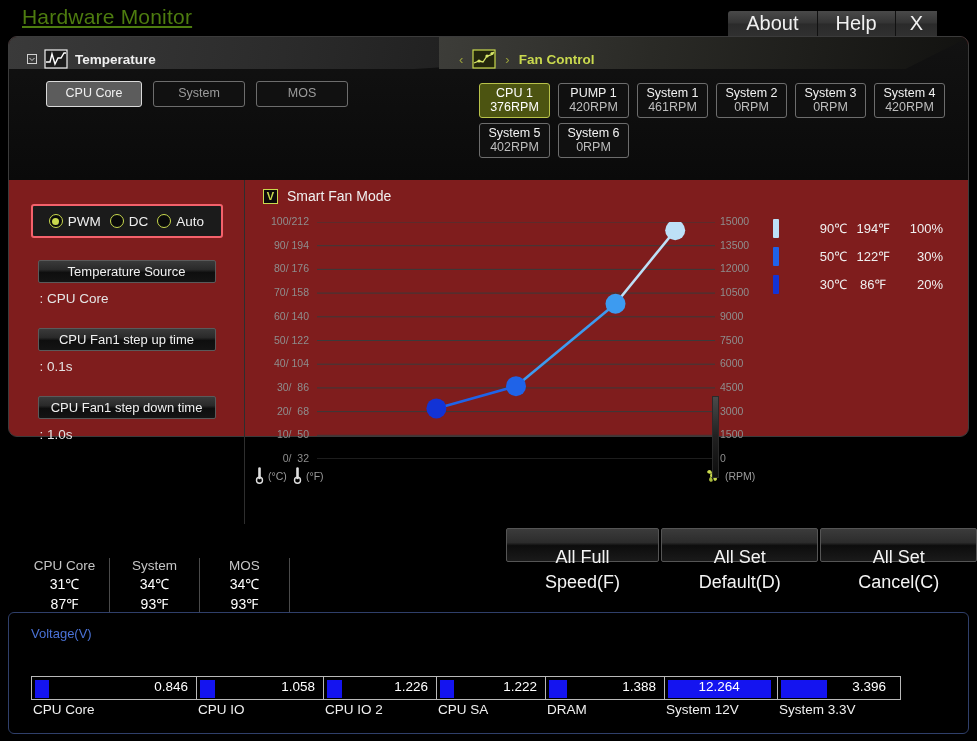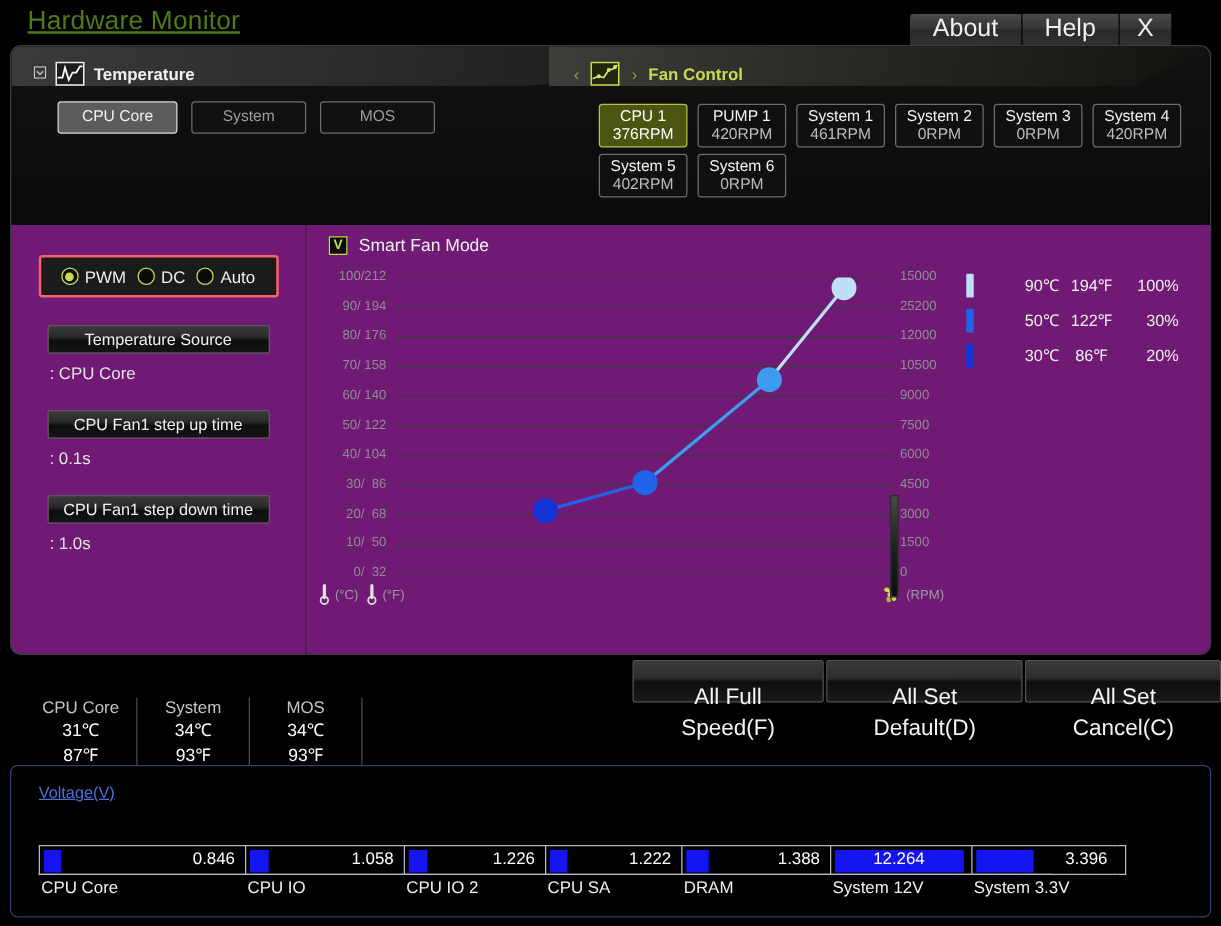--- a/index.html
+++ b/index.html
@@ -26,22 +26,22 @@
     background: linear-gradient(180deg,#4a4a4a 0%,#343434 48%,#2a2a2a 52%,#303030 100%);
     border-right: 1px solid #111;
     text-align: center;
   }
   .winbtn:first-child { border-radius: 3px 0 0 0; }
   .winbtn.close { padding: 0 14px; border-right: none; }
 
   
   .panel {
     position: absolute; left: 8px; top: 36px;
-    width: 961px; height: 488px;
-    background: #701a75;
+    width: 961px; height: 401px;
+    background: #7f1d1d;
     border: 1px solid #3b3b3b;
     border-radius: 9px;
   }
   .panel-head { position: relative; height: 143px; }
   .headbg {
     position: absolute; left: 0; top: 0; width: 100%; height: 143px;
     background: linear-gradient(180deg,#121212 0%,#0a0a0a 100%);
     border-radius: 8px 8px 0 0; overflow: hidden;
   }
   .headbg:before {
@@ -181,21 +181,21 @@
   .tempcell .tc { font-size: 14px; color: #ffffff; margin-top: 1px; }
   .tempcell .tf { font-size: 14px; color: #ffffff; margin-top: 1px; }
 
   
   .voltpanel {
     position: absolute; left: 8px; top: 612px;
     width: 961px; height: 122px;
     border: 1px solid #2f3f6a; border-radius: 6px;
     background: #000;
   }
-  .volt-title { position: absolute; left: 22px; top: 13px; font-size: 13px; color: #4a72d6; text-decoration: underline; }
+  .volt-title { position: absolute; left: 22px; top: 13px; font-size: 13px; color: #4a72d6; }
   .voltrow { position: absolute; left: 22px; top: 63px; display: flex; }
   .voltcell { position: relative; height: 42px; }
   .voltbar {
     position: absolute; left: 0; top: 0; height: 24px;
     border-left: 1px solid #b9b9b9; border-top: 1px solid #b9b9b9; border-bottom: 1px solid #b9b9b9;
   }
   .voltbar .fill { position: absolute; left: 3px; top: 3px; height: 18px; background: #1414f0; }
   .voltnum { position: absolute; top: 3px; font-size: 13.5px; color: #ffffff; }
   .voltnum.inside { color: #ffffff; }
   .voltname { position: absolute; left: 2px; top: 26px; font-size: 13.5px; color: #f0f0f0; white-space: nowrap; }
@@ -379,21 +379,21 @@
                 <line x1="199" y1="164.166" x2="298.5" y2="81.73739999999998" stroke="#3d9bf0" stroke-width="2.6"></line>
                 <line x1="298.5" y1="81.73739999999998" x2="358.2" y2="8.219999999999999" stroke="#bde0f7" stroke-width="2.6"></line>
                 <circle cx="119.39999999999999" cy="186.444" r="10" fill="#1233d6"></circle>
                 <circle cx="199" cy="164.166" r="10" fill="#1f63e8"></circle>
                 <circle cx="298.5" cy="81.73739999999998" r="10" fill="#3d9bf0"></circle>
                 <circle cx="358.2" cy="8.219999999999999" r="10" fill="#bde0f7"></circle>
               </svg>
           </div>
           <div class="yaxisR">
               <div class="ytick r" style="top: 1px;">15000</div>
-              <div class="ytick r" style="top: 24.7px;">25200</div>
+              <div class="ytick r" style="top: 24.7px;">13500</div>
               <div class="ytick r" style="top: 48.4px;">12000</div>
               <div class="ytick r" style="top: 72.1px;">10500</div>
               <div class="ytick r" style="top: 95.8px;">9000</div>
               <div class="ytick r" style="top: 119.5px;">7500</div>
               <div class="ytick r" style="top: 143.2px;">6000</div>
               <div class="ytick r" style="top: 166.9px;">4500</div>
               <div class="ytick r" style="top: 190.6px;">3000</div>
               <div class="ytick r" style="top: 214.3px;">1500</div>
               <div class="ytick r" style="top: 238px;">0</div>
             </div>

